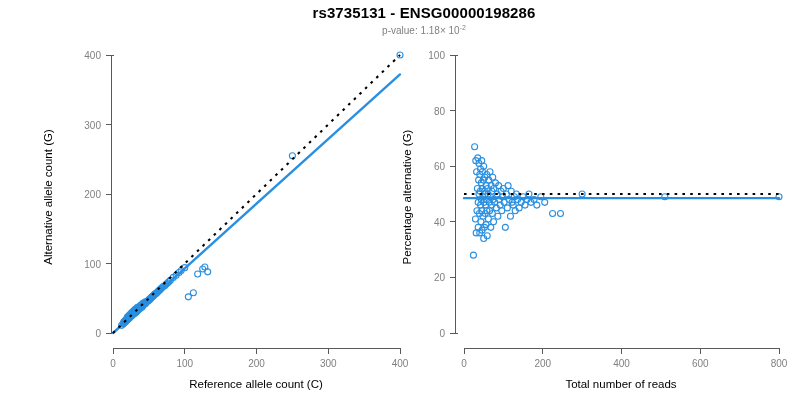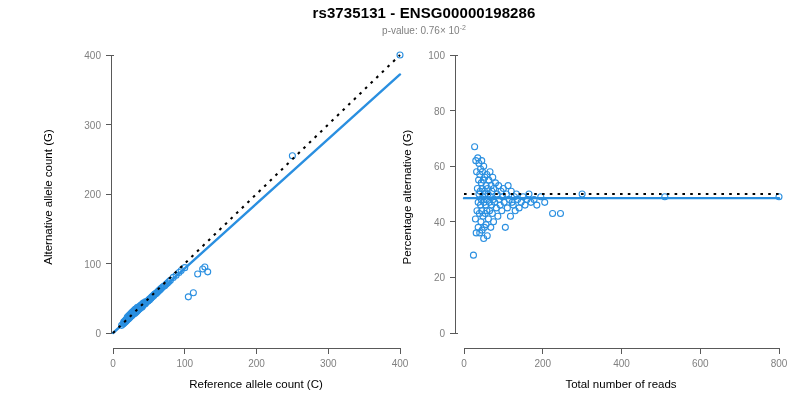--- a/index.html
+++ b/index.html
@@ -82,21 +82,21 @@
     stroke-dasharray: 2.6 5.2;
   }
 </style>
 </head>
 <body>
 
 <div id="figure">
 
   <div class="title-block">
     <div class="fig-title">rs3735131 - ENSG00000198286</div>
-    <div class="fig-subtitle"><span>p-value: 0.76× 10</span><sup>-2</sup></div>
+    <div class="fig-subtitle"><span>p-value: 1.18× 10</span><sup>-2</sup></div>
   </div>
 
   <svg id="plot-canvas" width="800" height="400" viewBox="0 0 800 400">
 
     <g id="left-panel">
 
       <path class="axis-line" d="M110.5 55 L113.5 55 M111.5 55 L111.5 333 M110.5 333 L113.5 333"></path>
 
       <g>
         <path class="axis-line" d="M111.5 333 L106 333"></path>

